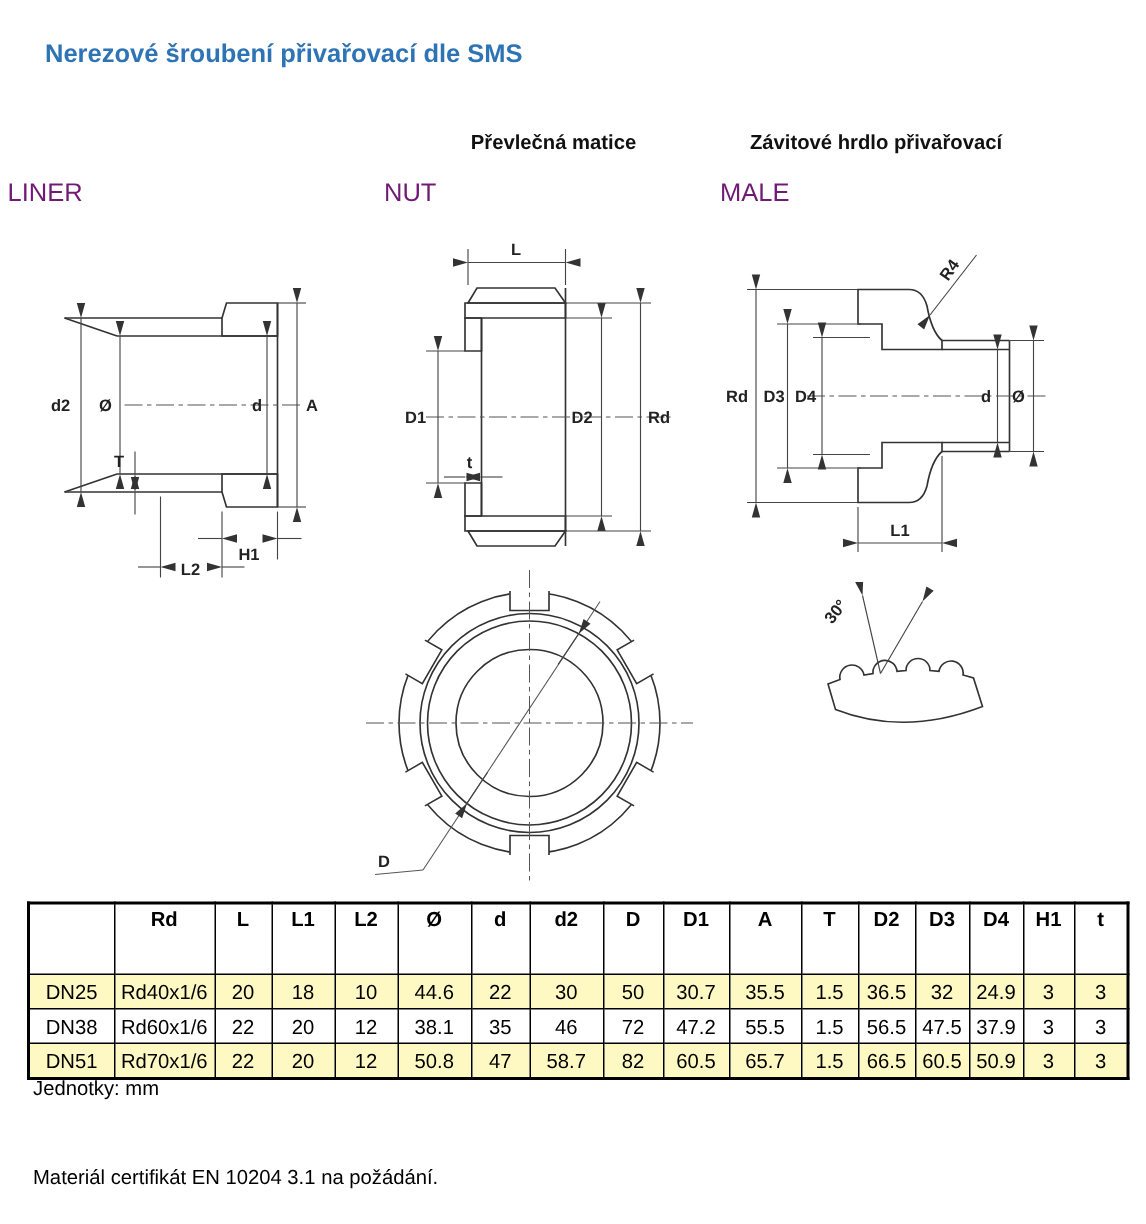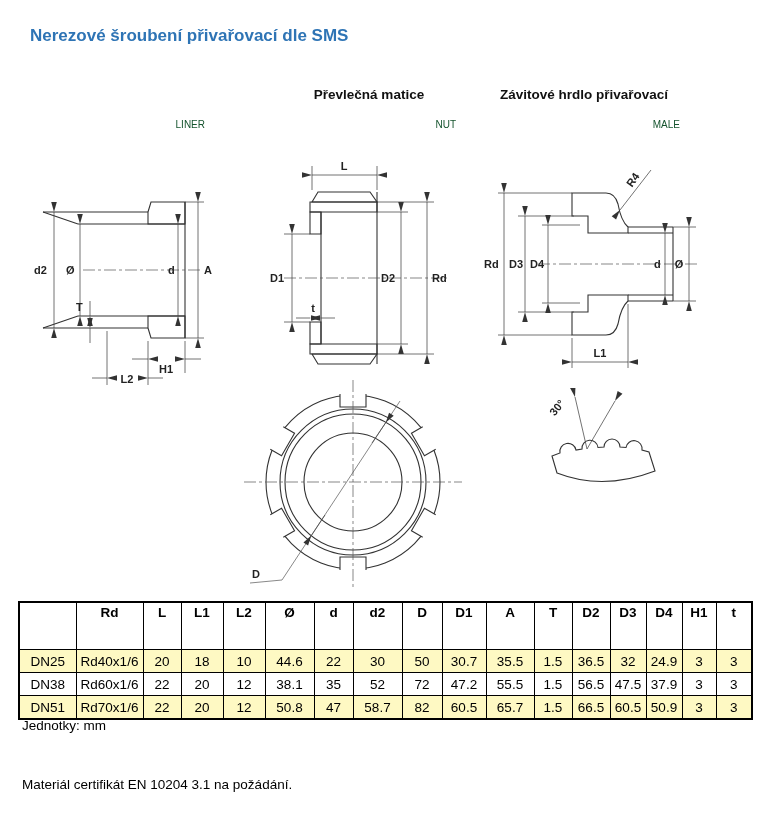--- a/index.html
+++ b/index.html
@@ -1,20 +1,20 @@
 <!DOCTYPE html>
 <html><head>
 <meta charset="utf-8">
 <style>
   html,body{margin:0;padding:0;background:#fff;}
   #page{position:relative;width:764px;height:816px;background:#ffffff;overflow:hidden;
         font-family:"Liberation Sans",sans-serif;color:#1a1a1a;}
   .title{position:absolute;left:30px;top:26px;font-size:17px;font-weight:600;color:#2e74b5;}
   .sec-head{position:absolute;top:87px;font-size:13.5px;font-weight:600;text-align:center;color:#111;}
-  .sec-code{position:absolute;top:119px;font-size:10px;font-weight:500;text-align:right;color:#14532d;}
+  .sec-code{position:absolute;top:119px;font-size:17px;font-weight:500;text-align:left;color:#701a75;}
   svg{position:absolute;}
   svg text{font-family:"Liberation Sans",sans-serif;font-size:11px;font-weight:bold;fill:#222;}
   .outline{stroke:#333;stroke-width:1.1;fill:none;}
   .dim{stroke:#444;stroke-width:0.75;fill:none;}
   .cl{stroke:#555;stroke-width:0.7;fill:none;stroke-dasharray:12 3 3 3;}
   .thin{stroke:#555;stroke-width:0.7;fill:none;}
   table.spec{position:absolute;left:18px;top:601px;width:731px;border-collapse:collapse;
              table-layout:fixed;font-size:13.5px;color:#000;border:2px solid #000;}
   table.spec th,table.spec td{border:1px solid #000;text-align:center;padding:0;overflow:hidden;white-space:nowrap;}
   table.spec th{height:44px;vertical-align:top;padding-top:2px;font-weight:bold;background:#fff;}
@@ -301,21 +301,21 @@
           <td>3</td>
         </tr>
         <tr>
           <td>DN38</td>
           <td>Rd60x1/6</td>
           <td>22</td>
           <td>20</td>
           <td>12</td>
           <td>38.1</td>
           <td>35</td>
-          <td>52</td>
+          <td>46</td>
           <td>72</td>
           <td>47.2</td>
           <td>55.5</td>
           <td>1.5</td>
           <td>56.5</td>
           <td>47.5</td>
           <td>37.9</td>
           <td>3</td>
           <td>3</td>
         </tr>

